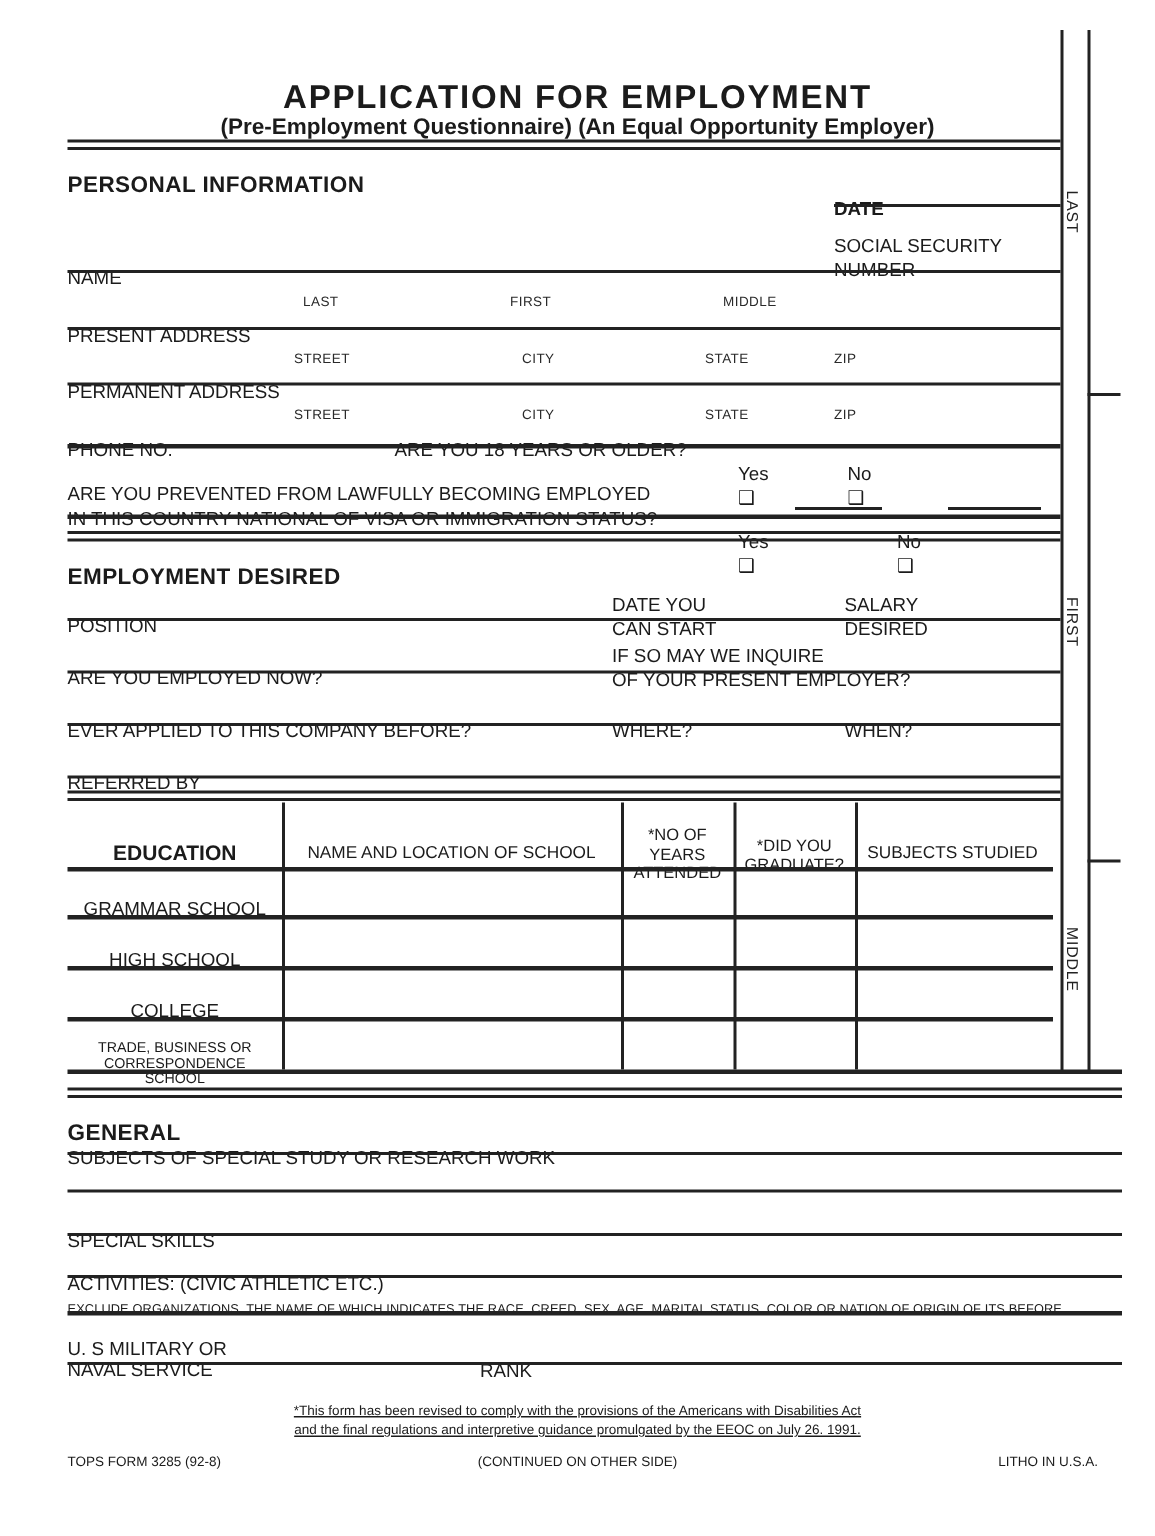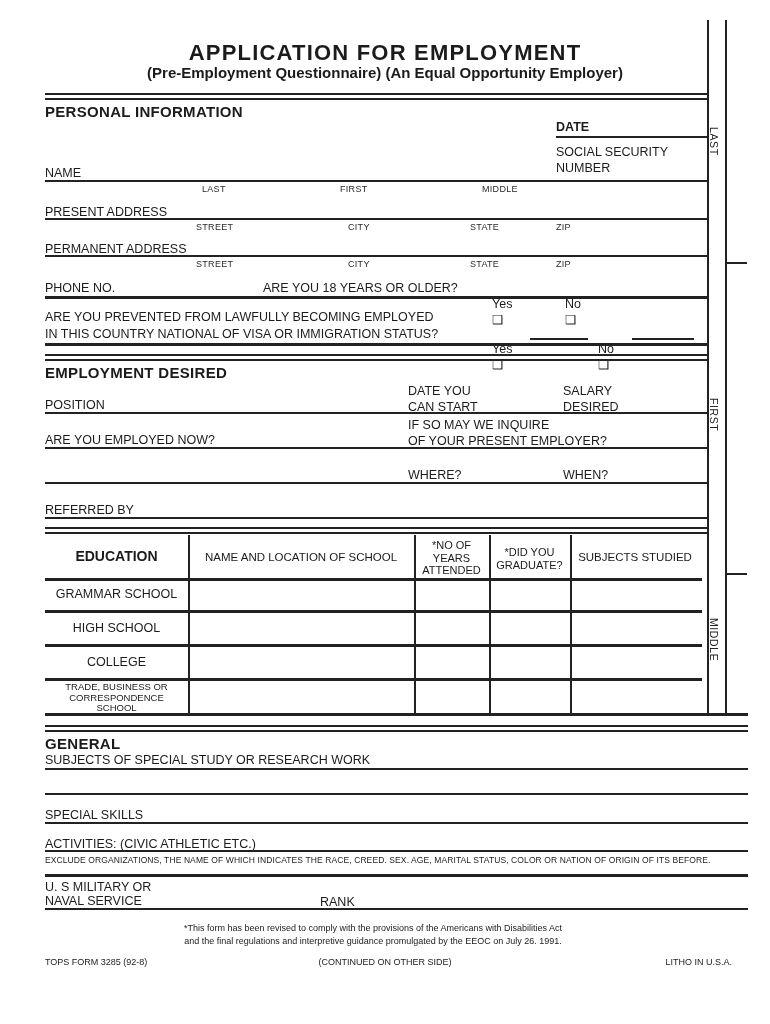--- a/index.html
+++ b/index.html
@@ -1,19 +1,19 @@
 <!DOCTYPE html>
 <html><head>
 <meta charset="utf-8">
 <style>
   * { box-sizing: border-box; }
   html,body { margin:0; padding:0; }
   body { font-family:"Liberation Sans", sans-serif; color:#1b1b1b; background:#ffffff; }
   .page { position:relative; width:770px; height:1024px; background:#ffffff; overflow:hidden; }
-  .abs { position:absolute; }
+  .abs { position:absolute;margin-top:12px; }
   .lbl { font-size:12.5px; line-height:16px; white-space:pre-line; }
   .sub { font-size:9px; color:#2a2a2a; letter-spacing:.3px; }
   .sec { font-size:15px; font-weight:bold; letter-spacing:.3px; }
   .big { font-size:22px; font-weight:bold; letter-spacing:1.2px; }
   .subtitle { font-size:15px; font-weight:bold; }
   .small { font-size:9px; line-height:13px; white-space:pre-line; }
   .tiny { font-size:8.5px; letter-spacing:.1px; }
   .ctr { text-align:center; }
   .hline { position:absolute; background:#222; height:2px; }
   .thin { height:1.5px; }
@@ -106,20 +106,21 @@
   <div class="abs lbl" style="left:563px; top:383px;">SALARY
 DESIRED</div>
   <div class="abs lbl" style="left:45px; top:397px;">POSITION</div>
   <div class="hline" style="left:45px; top:412px; width:662px;"></div>
 
   <div class="abs lbl" style="left:408px; top:417px;">IF SO MAY WE INQUIRE
 OF YOUR PRESENT EMPLOYER?</div>
   <div class="abs lbl" style="left:45px; top:432px;">ARE YOU EMPLOYED NOW?</div>
   <div class="hline" style="left:45px; top:447px; width:662px;"></div>
 
+  <div class="abs lbl" style="left:45px; top:467px;">EVER APPLIED TO THIS COMPANY BEFORE?</div>
   <div class="abs lbl" style="left:408px; top:467px;">WHERE?</div>
   <div class="abs lbl" style="left:563px; top:467px;">WHEN?</div>
   <div class="hline" style="left:45px; top:482px; width:662px;"></div>
 
   <div class="abs lbl" style="left:45px; top:502px;">REFERRED BY</div>
   <div class="hline" style="left:45px; top:517px; width:662px;"></div>
 
   <div class="dline" style="left:45px; top:527px; width:662px;"></div>
 
   <div class="abs ctr" style="left:45px; top:548px; width:143px; font-size:14px; font-weight:bold;">EDUCATION</div>
@@ -162,20 +163,20 @@
   <div class="abs lbl" style="left:45px; top:836px;">ACTIVITIES: (CIVIC ATHLETIC ETC.)</div>
   <div class="hline thin" style="left:45px; top:850px; width:703px;"></div>
   <div class="abs tiny" style="left:45px; top:855px;">EXCLUDE ORGANIZATIONS, THE NAME OF WHICH INDICATES THE RACE, CREED. SEX. AGE, MARITAL STATUS, COLOR OR NATION OF ORIGIN OF ITS BEFORE.</div>
 
   <div class="hline thick" style="left:45px; top:874px; width:703px;"></div>
   <div class="abs lbl" style="left:45px; top:880px; line-height:14px;">U. S MILITARY OR
 NAVAL SERVICE</div>
   <div class="abs lbl" style="left:320px; top:894px;">RANK</div>
   <div class="hline" style="left:45px; top:908px; width:703px;"></div>
 
-  <div class="abs small ctr" style="left:88px; top:922px; width:570px;">*This form has been revised to comply with the provisions of the Americans with Disabilities Act
+  <div class="abs small ctr" style="left:100px; top:922px; width:570px;text-decoration:underline;">*This form has been revised to comply with the provisions of the Americans with Disabilities Act
 and the final regulations and interpretive guidance promulgated by the EEOC on July 26. 1991.</div>
 
   <div class="abs small" style="left:45px; top:956px;">TOPS FORM 3285 (92-8)</div>
   <div class="abs small ctr" style="left:100px; top:956px; width:570px;">(CONTINUED ON OTHER SIDE)</div>
   <div class="abs small" style="left:637px; top:956px; width:95px; text-align:right;">LITHO IN U.S.A.</div>
 
 </div>
 
 </body></html>

